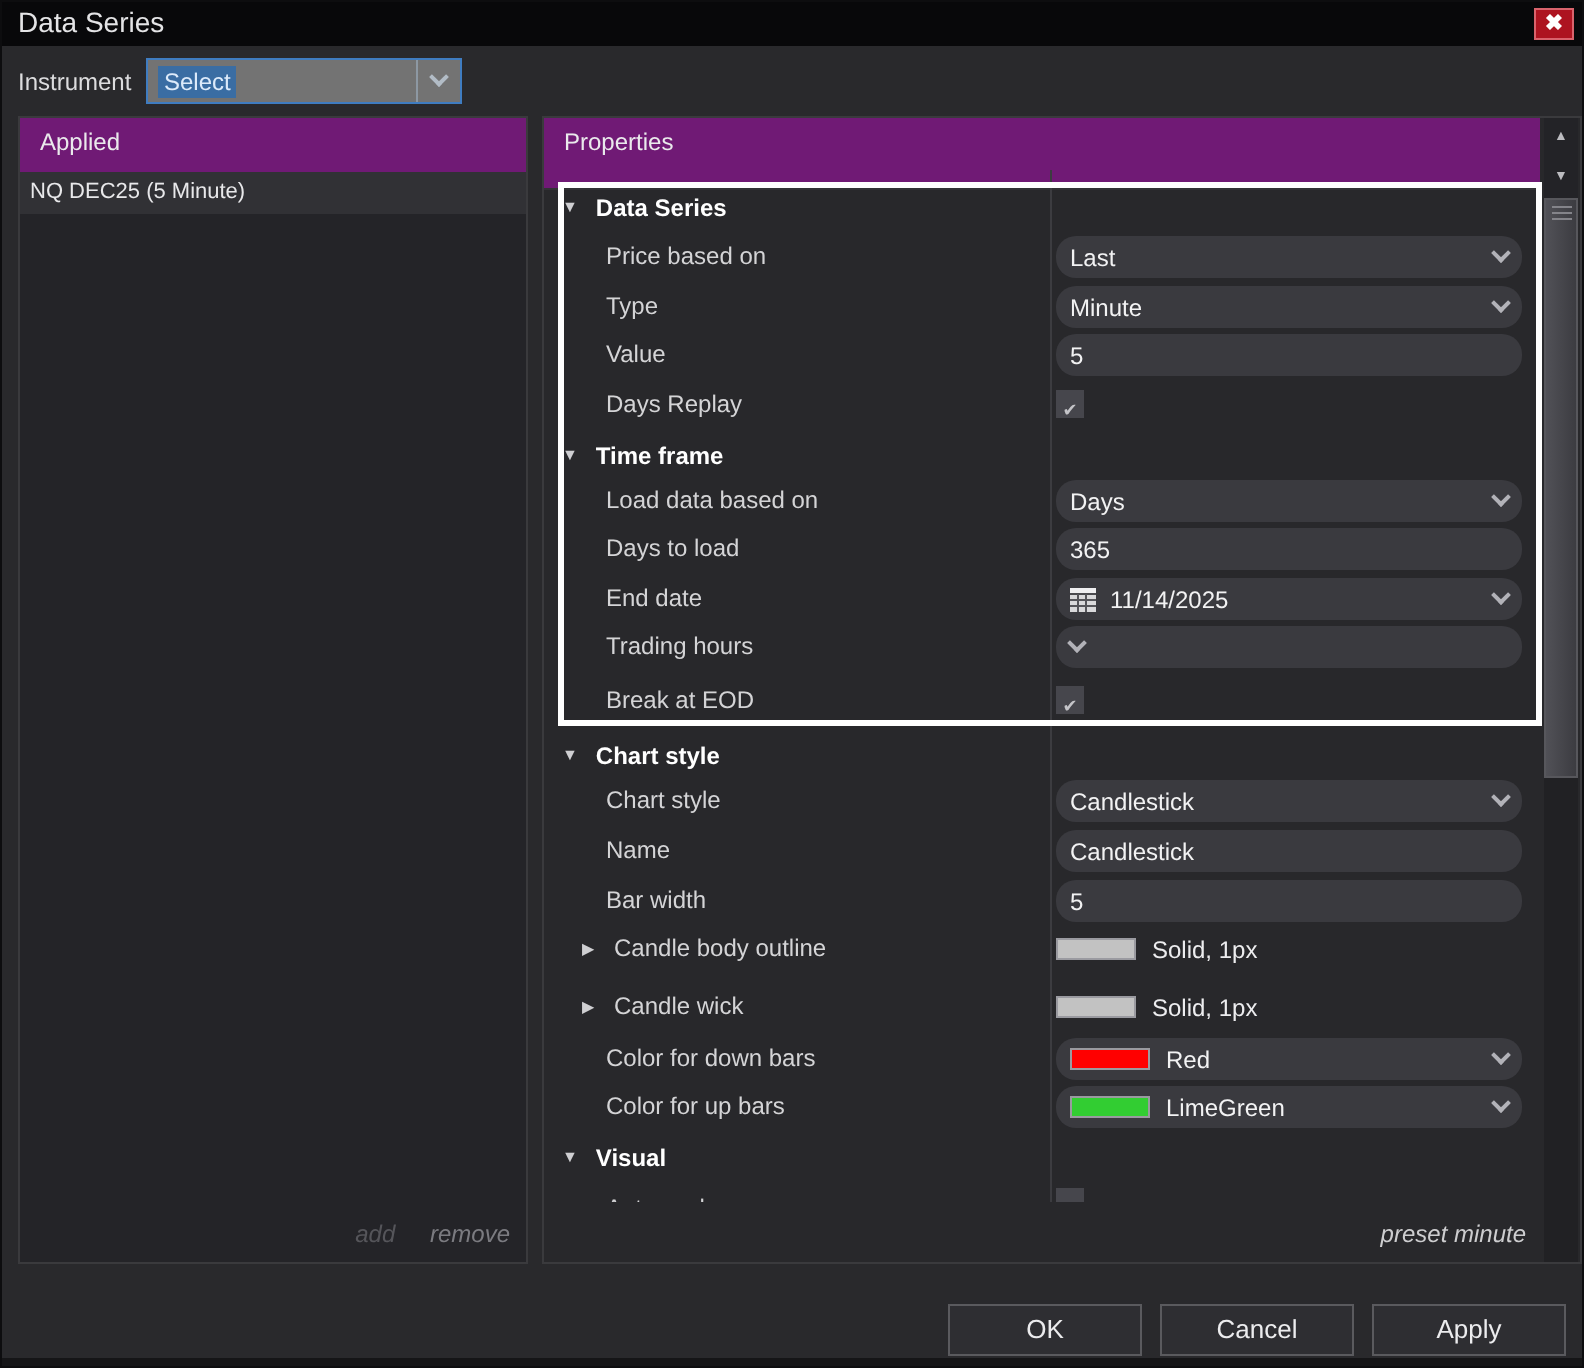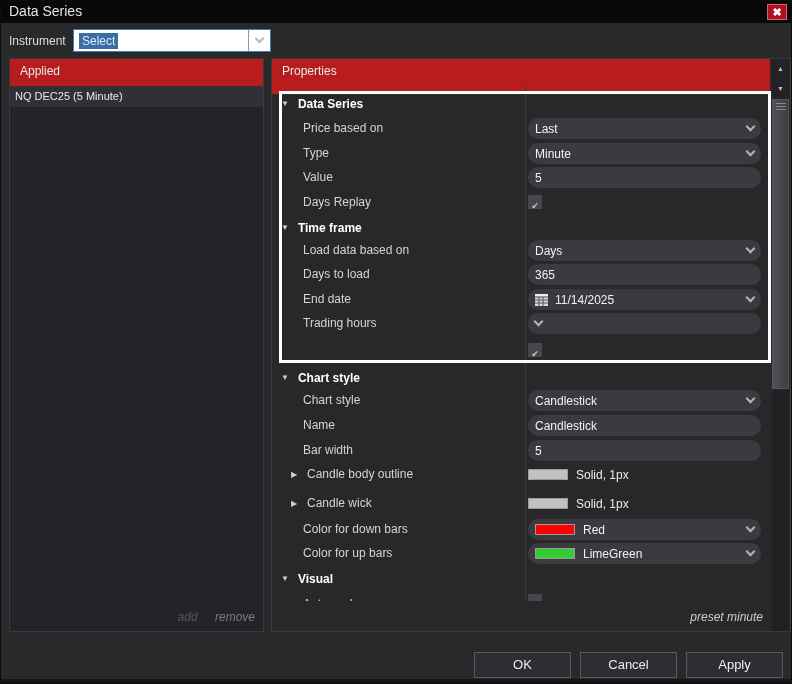--- a/index.html
+++ b/index.html
@@ -7,32 +7,32 @@
   .dialog{position:relative;width:792px;height:684px;background:#29292c;
           font-family:"Liberation Sans",sans-serif;overflow:hidden;border:1px solid #0d0d0f;}
   
   .titlebar{position:absolute;left:0;top:0;width:792px;height:22px;background:#08080a;}
   .title{position:absolute;left:8px;top:2px;font-size:14px;color:#e4e4e6;}
   .closebtn{position:absolute;left:766px;top:3px;width:20px;height:16px;background:#ad1420;
             border:1px solid #d9636c;color:#fff;font-size:11px;font-weight:bold;
             text-align:center;line-height:14px;cursor:pointer;}
   
   .inst-label{position:absolute;left:8px;top:33px;font-size:12px;color:#dcdcde;}
-  .inst-combo{position:absolute;left:72px;top:28px;width:198px;height:23px;background:#ffffff;
+  .inst-combo{position:absolute;left:72px;top:28px;width:158px;height:23px;background:#737373;
               border:1px solid #3f7cc0;display:flex;align-items:center;text-align:center;}
   .inst-text{margin-left:5px;font-size:12px;color:#dceafa;background:#3a6da3;padding:1px 3px;}
   .inst-chev-zone{position:absolute;right:0;top:0;width:22px;height:21px;border-left:1px solid #8d98a3;
                   display:flex;align-items:center;justify-content:center;}
   .chev{width:7px;height:7px;border-left:2px solid #b2bcc6;border-bottom:2px solid #b2bcc6;
         transform:rotate(-45deg);margin-top:-4px;}
   
   .panel{position:absolute;border:1px solid #3a3a3d;background:#242428;}
   .lpanel{left:8px;top:57px;width:255px;height:574px;}
   .rpanel{left:270px;top:57px;width:520px;height:574px;background:#28282b;}
-  .phead{position:absolute;height:36px;background:#b91c1c;border-bottom:1px solid #323235;
+  .phead{position:absolute;height:36px;background:#701a75;border-bottom:1px solid #323235;
          color:#eaeaec;font-size:12px;line-height:25px;padding-left:10px;}
   .lhead{left:9px;top:58px;width:253px;}
   .rhead{left:271px;top:58px;width:498px;}
   
   .listitem{position:absolute;left:9px;top:85px;width:253px;height:21px;background:#313135;
             color:#e8e8ea;font-size:11px;line-height:21px;padding-left:5px;cursor:default;}
   .addremove{position:absolute;left:8px;top:609px;width:246px;text-align:right;
              font-style:italic;font-size:12px;}
   .addremove .add{color:#55555a;margin-right:14px;cursor:pointer;}
   .addremove .remove{color:#7b7b80;cursor:pointer;}
@@ -154,20 +154,21 @@
       <line x1="4" y1="3" x2="4" y2="12" stroke="#55555a" stroke-width="1"></line>
       <line x1="8" y1="3" x2="8" y2="12" stroke="#55555a" stroke-width="1"></line>
     </svg>
     <span class="grow">11/14/2025</span>
     <span class="fchev"></span>
   </div>
   <div class="rowlabel" style="top:312px">Trading hours</div>
   <div class="fld" style="top:312px">
     <span class="fchev"></span>
   </div>
+  <div class="rowlabel" style="top:339px">Break at EOD</div>
   <div class="cb" style="top:342px">
     <span class="chk">✔</span>
   </div>
 
   <div class="hl-box"></div>
 
   <div class="section" style="top:368px">
     <span class="tri">▼</span><span>Chart style</span>
   </div>
   <div class="rowlabel" style="top:389px">Chart style</div>

